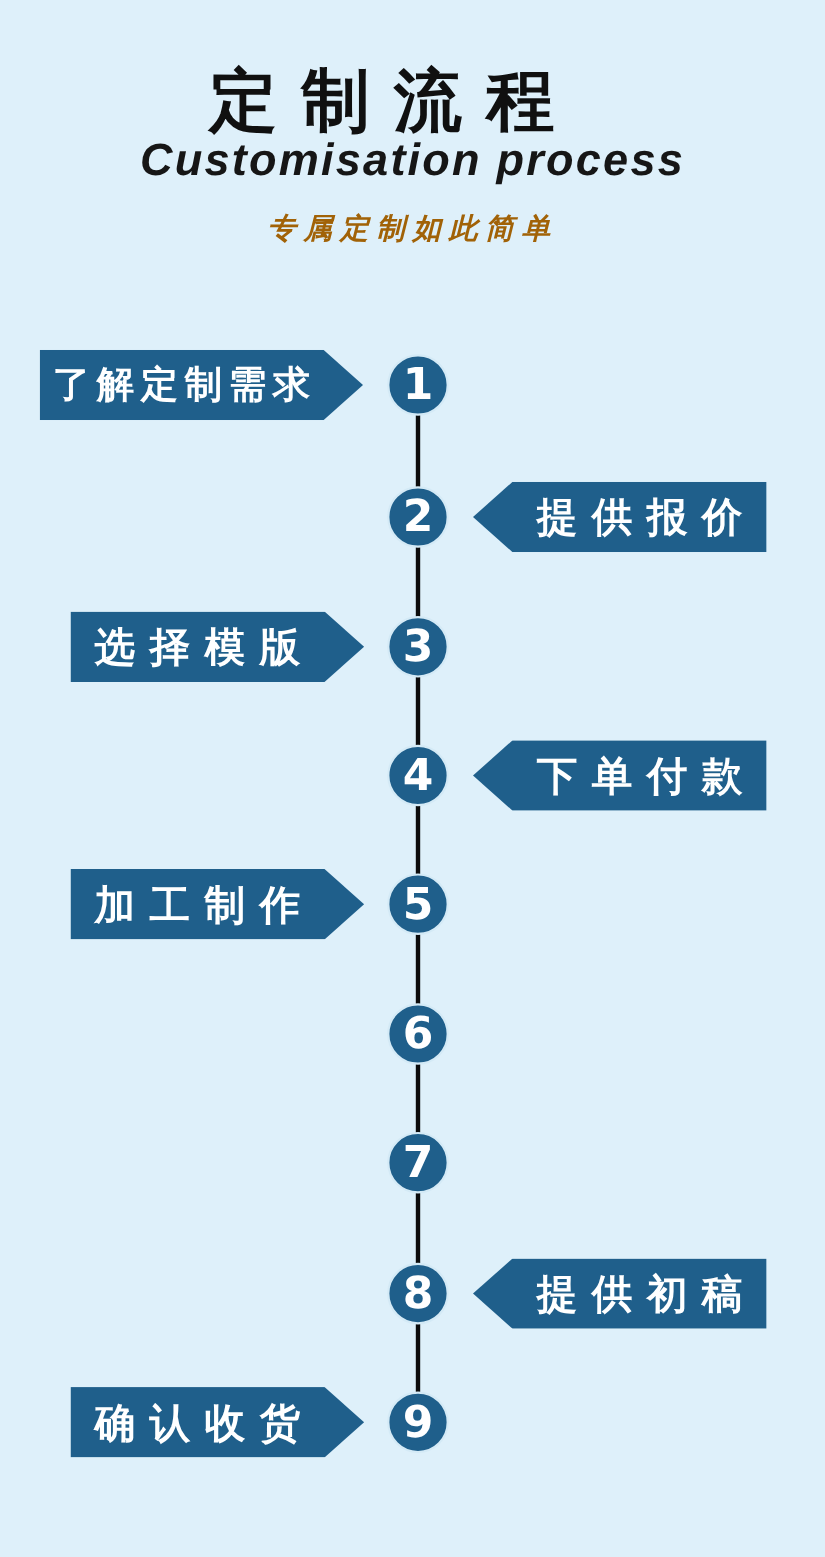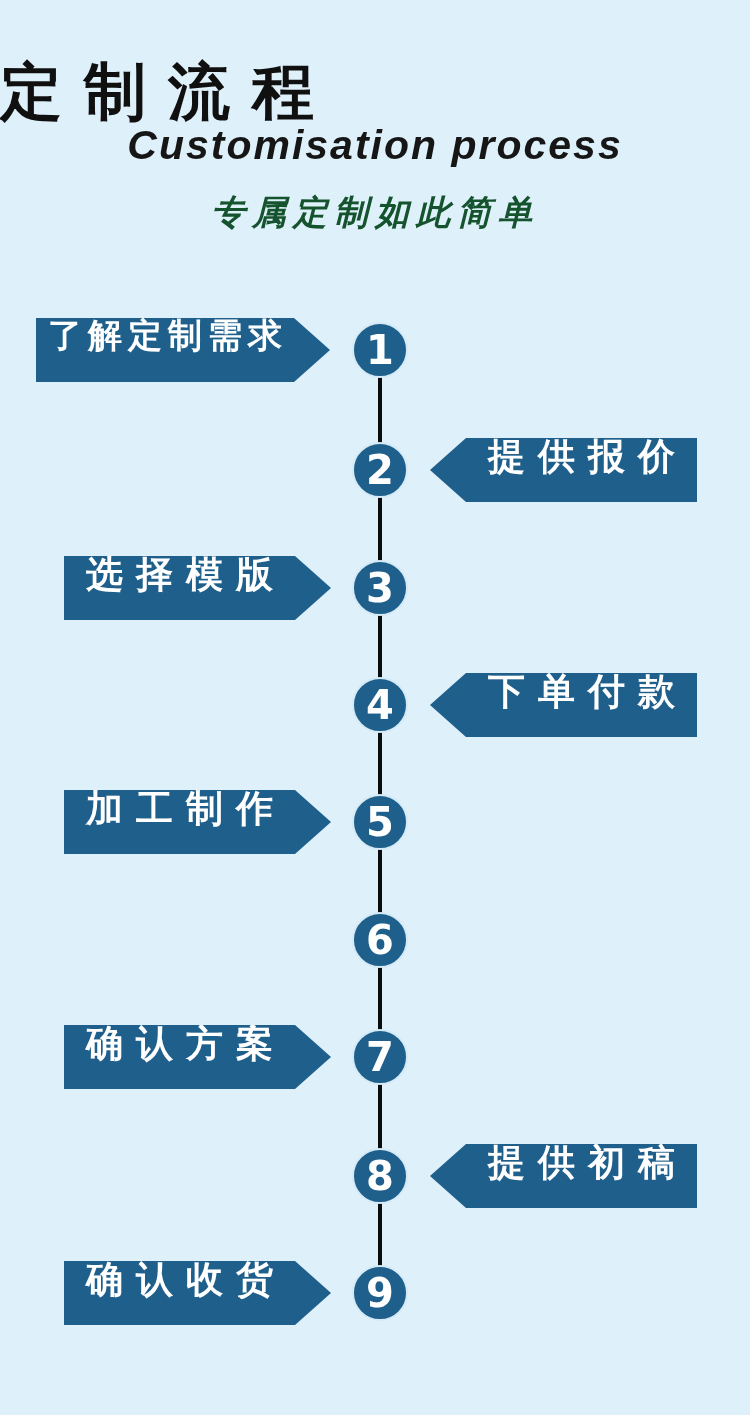--- a/index.html
+++ b/index.html
@@ -14,36 +14,36 @@
     width:750px;height:1415px;
     background:var(--bg);
     font-family:"Liberation Sans",sans-serif;
     overflow:hidden;
   }
   .page{position:relative;width:750px;height:1415px;background:var(--bg);}
 
   
   .title{
     position:absolute;top:50px;left:0;width:716px;
-    text-align:left;
+    text-align:center;
     font-size:62px;font-weight:900;color:var(--title-text);
     letter-spacing:22px;margin-right:-22px;
     white-space:nowrap;
   }
   .subtitle{
     position:absolute;top:122px;left:0;width:750px;
     text-align:center;
     font-size:41px;font-style:italic;font-weight:600;color:#161616;
     letter-spacing:2px;
     white-space:nowrap;
   }
   .tagline{
     position:absolute;top:190px;left:0;width:750px;
     text-align:center;
-    font-size:34px;font-style:italic;font-weight:bold;color:#14532d;
+    font-size:26px;font-style:italic;font-weight:bold;color:#a16207;
     letter-spacing:7px;
     white-space:nowrap;
   }
 
   
   .vline{
     position:absolute;left:378px;top:350px;
     width:4px;height:943px;
     background:var(--line);
   }
@@ -59,21 +59,21 @@
     display:flex;align-items:center;justify-content:center;
   }
   .circle span{
     color:var(--banner-text);
     font-size:40px;font-weight:600;line-height:1;
     font-family:"DejaVu Sans","Liberation Sans",sans-serif;
   }
   .banner{
     position:absolute;top:0;height:64px;
     background:var(--accent);
-    display:flex;align-items:flex-start;justify-content:center;
+    display:flex;align-items:center;justify-content:center;
   }
   .banner span{
     color:var(--banner-text);
     font-size:37px;font-weight:bold;line-height:1;
     letter-spacing:13px;margin-right:-13px;
     white-space:nowrap;
   }
   
   .step.left .banner{
     left:64px;width:267px;
@@ -150,23 +150,20 @@
     </div>
   </div>
 
   <div class="step right" style="top:908px">
     <div class="circle">
       <span>6</span>
     </div>
   </div>
 
   <div class="step left" style="top:1025px">
-    <div class="banner">
-      <span>确认方案</span>
-    </div>
     <div class="circle">
       <span>7</span>
     </div>
   </div>
 
   <div class="step right" style="top:1144px">
     <div class="banner">
       <span>提供初稿</span>
     </div>
     <div class="circle">

